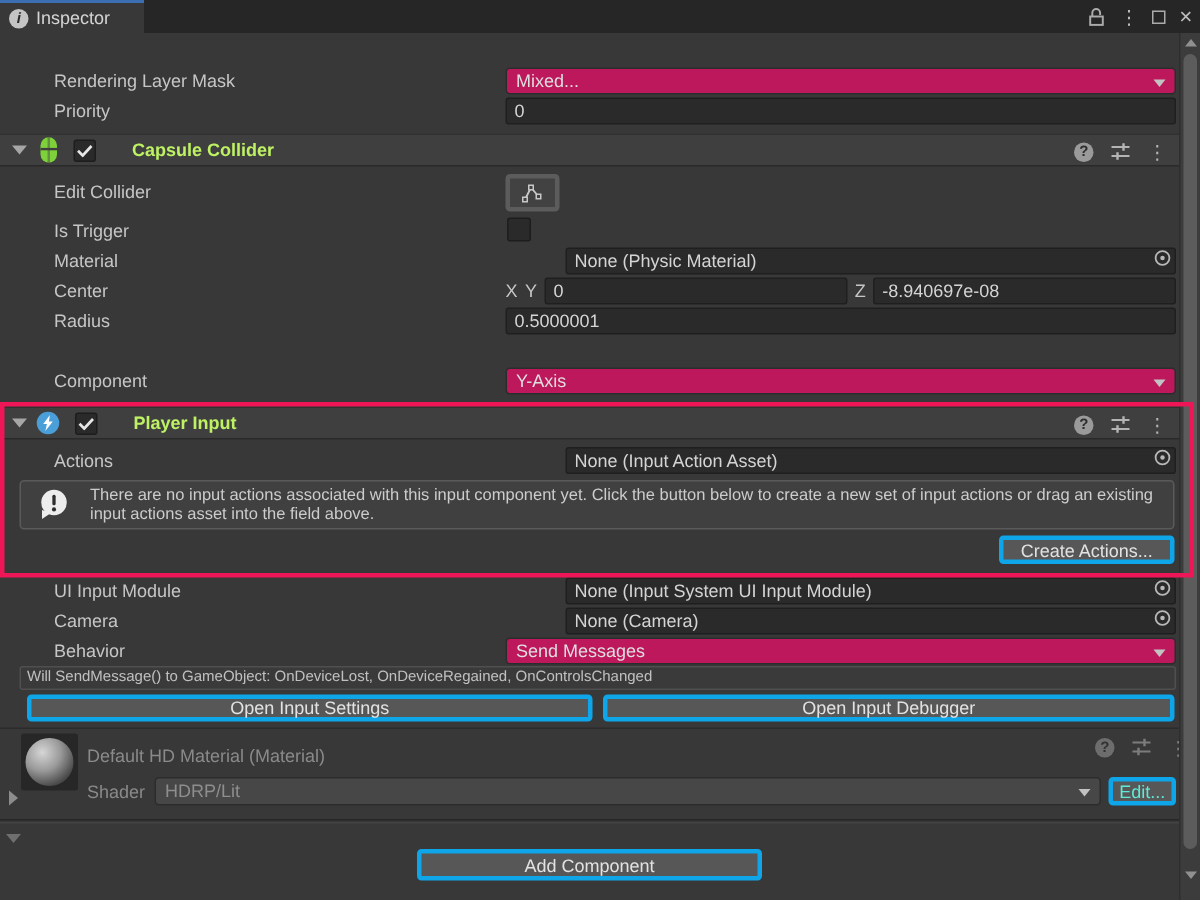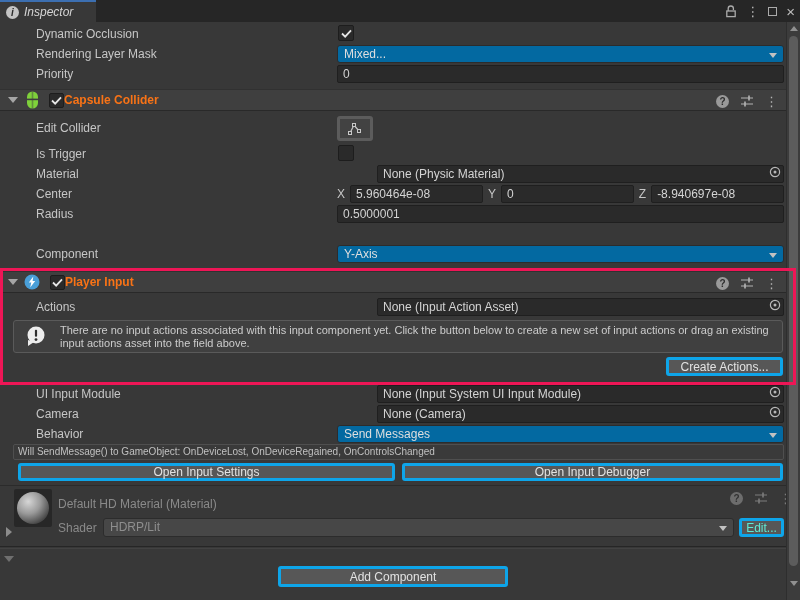--- a/index.html
+++ b/index.html
@@ -4,49 +4,49 @@
 <style>
   * { margin:0; padding:0; box-sizing:border-box; }
   html,body { width:800px; height:600px; overflow:hidden; }
   body { font-family:"Liberation Sans", sans-serif; font-size:12px; background:#383838; color:#C6C6C6; }
   .window { position:relative; width:800px; height:600px; background:#383838; overflow:hidden; }
 
   
   .tabbar { position:absolute; left:0; top:0; width:800px; height:22px; background:#262626; }
   .tab { position:absolute; left:0; top:0; width:96px; height:22px; background:#383838;
          border-top:2px solid #3C6FB1; display:flex; align-items:center; gap:5px; padding-left:6px; }
-  .tab-title { color:#D5D5D5;font-style:italic; }
+  .tab-title { color:#D5D5D5; }
   .info-circle { width:13px; height:13px; border-radius:50%; background:#C4C4C4; color:#2A2A2A;
                  font-size:10px; font-weight:bold; display:flex; align-items:center; justify-content:center; font-style:italic; }
   .winicons { position:absolute; right:5px; top:0; height:22px; display:flex; align-items:center; gap:9px; }
   .winicons .glyph { color:#BDBDBD; font-size:13px; line-height:13px; }
   .maxbox { width:9px; height:9px; border:1.5px solid #ABABAB; }
 
   
   .lbl { position:absolute; left:36px; top:0; height:100%; display:flex; align-items:center; color:#C6C6C6; white-space:nowrap; }
   .row { position:absolute; left:0; width:786px; height:20px; }
   .field { position:absolute; left:337px; right:2px; top:1px; height:18px; background:#2A2A2A;
            border:1px solid #1F1F1F; border-radius:2px; color:#D4D4D4; line-height:16px; padding-left:5px; white-space:nowrap; overflow:hidden; }
   .field.picker { padding-right:20px;margin-left:40px; }
   .obj-picker { position:absolute; right:3px; top:2px; width:12px; height:12px; }
-  .dropdown { position:absolute; left:337px; right:2px; top:1px; height:18px; background:#0369a1;
+  .dropdown { position:absolute; left:337px; right:2px; top:1px; height:18px; background:#be185d;
               border:1px solid #2C2C2C; border-radius:3px; color:#DFDFDF; line-height:16px; padding-left:6px; white-space:nowrap; }
   .dropdown::after { content:""; position:absolute; right:6px; top:7px; border-left:4px solid transparent;
                      border-right:4px solid transparent; border-top:5px solid #C2C2C2; }
   .checkbox { position:absolute; left:338px; top:1px; width:16px; height:16px; background:#2A2A2A;
               border:1px solid #1D1D1D; border-radius:2px; display:flex; align-items:center; justify-content:center; }
   .btn { background:#575757; border:3px solid #0ea5e9; border-radius:3px; color:#E2E2E2;
          display:flex; align-items:center; justify-content:center; white-space:nowrap; }
 
   
   .comp-header { position:absolute; left:0; width:786px; height:22px; background:#3F3F3F;
                  border-top:1px solid #313131; border-bottom:1px solid #292929; display:flex; align-items:center; }
   .foldout { width:0; height:0; border-left:5px solid transparent; border-right:5px solid transparent;
              border-top:6px solid #A6A6A6; margin-left:8px; }
-  .comp-title { color:#f97316; font-weight:bold; margin-left:0; }
+  .comp-title { color:#bef264; font-weight:bold; margin-left:24px; }
   .hdr-check { position:static; margin-left:10px; width:15px; height:15px; background:#2A2A2A;
                border:1px solid #1D1D1D; border-radius:2px; display:flex; align-items:center; justify-content:center; }
   .hdr-icons { position:absolute; right:8px; top:0; height:22px; display:flex; align-items:center; gap:11px; }
   .circle-q { width:13px; height:13px; border-radius:50%; background:#9A9A9A; color:#2E2E2E; font-size:10px;
               font-weight:bold; display:flex; align-items:center; justify-content:center; }
   .kebab { color:#B4B4B4; font-size:13px; line-height:13px; }
 
   
   .warnbox { position:absolute; left:13px; right:17px; top:320px; height:33px; background:#404040;
              border:1px solid #5A5A5A; border-radius:3px; }
@@ -98,28 +98,20 @@
       <svg width="12" height="14" viewBox="0 0 12 14">
         <path d="M3.2,7 V4.6 a2.6,2.6 0 0 1 5.2,0 V6" fill="none" stroke="#ABABAB" stroke-width="1.3"></path>
         <rect x="1.8" y="7" width="8.4" height="5.6" fill="none" stroke="#ABABAB" stroke-width="1.3"></rect>
       </svg>
       <span class="glyph kebab">⋮</span>
       <span class="maxbox"></span>
       <span class="glyph" style="font-size:15px">×</span>
     </div>
   </div>
 
-  <div class="row" style="top:24px">
-    <span class="lbl">Dynamic Occlusion</span>
-    <span class="checkbox">
-      <svg width="11" height="9" viewBox="0 0 12 10">
-          <path d="M1 5 L4.5 8.5 L11 1.5" stroke="#E6E6E6" stroke-width="2" fill="none"></path>
-        </svg>
-    </span>
-  </div>
   <div class="row" style="top:44px">
     <span class="lbl">Rendering Layer Mask</span>
     <span class="dropdown">Mixed...</span>
   </div>
   <div class="row" style="top:64px">
     <span class="lbl">Priority</span>
     <span class="field">0</span>
   </div>
 
   <div class="comp-header" style="top:89px">
@@ -165,21 +157,20 @@
     <span class="field picker">None (Physic Material)</span>
     <svg class="obj-picker" style="right:5px" viewBox="0 0 12 12">
       <circle cx="6" cy="6" r="4.6" fill="none" stroke="#B8B8B8" stroke-width="1.2"></circle>
         <circle cx="6" cy="6" r="1.5" fill="#B8B8B8"></circle>
     </svg>
   </div>
   <div class="row" style="top:184px">
     <span class="lbl">Center</span>
     <span class="center-wrap">
       <span class="axis-lbl">X</span>
-      <span class="axis-field">5.960464e-08</span>
       <span class="axis-lbl">Y</span>
       <span class="axis-field">0</span>
       <span class="axis-lbl">Z</span>
       <span class="axis-field">-8.940697e-08</span>
     </span>
   </div>
   <div class="row" style="top:204px">
     <span class="lbl">Radius</span>
     <span class="field">0.5000001</span>
   </div>

